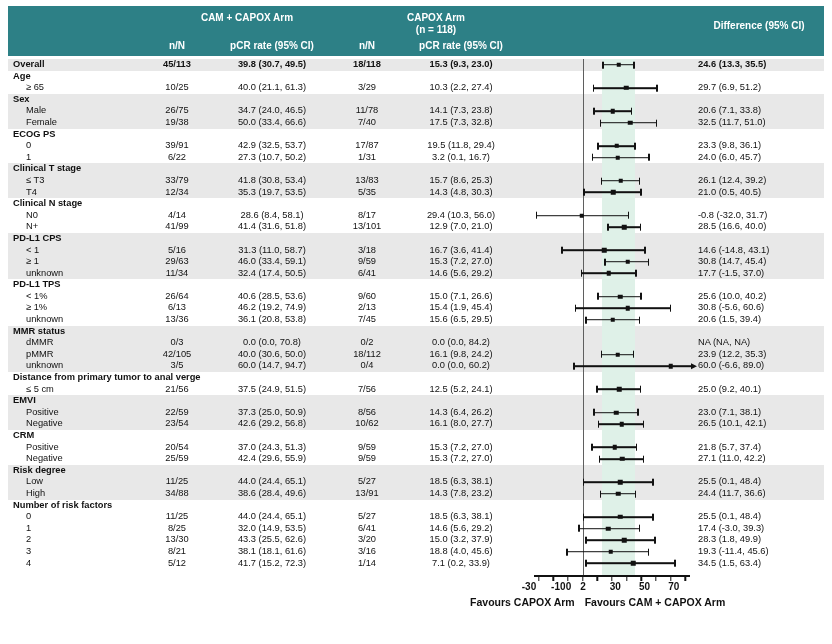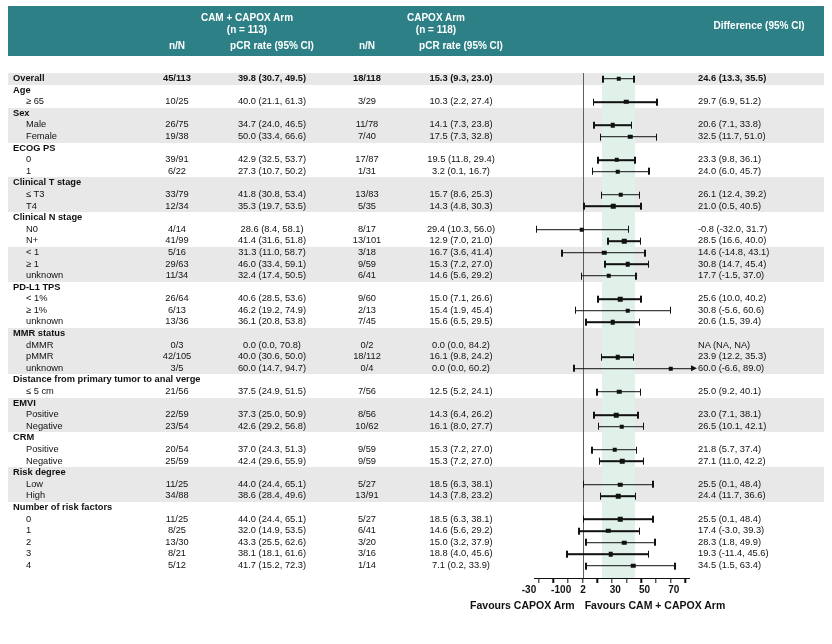--- a/index.html
+++ b/index.html
@@ -13,21 +13,21 @@
   .hdr{position:relative; height:50px; background:var(--header-bg); color:#fff; font-weight:bold;}
   .hdr .abs{position:absolute; text-align:center; font-size:10px; line-height:12px; white-space:nowrap;}
   .h-arm1{left:144px; width:190px; top:6px;}
   .h-arm2{left:334px; width:188px; top:6px;}
   .h-diff{left:686px; width:130px; top:14px; font-size:10.5px;}
   .h-nn1{left:144px; width:50px; top:34px;}
   .h-pcr1{left:194px; width:140px; top:34px;}
   .h-nn2{left:334px; width:50px; top:34px;}
   .h-pcr2{left:384px; width:138px; top:34px;}
   
-  .rows{margin-top:17px;}
+  .rows{margin-top:3px;}
   .row{display:grid; grid-template-columns:144px 50px 140px 50px 138px 164px 130px;
        height:11.6px; line-height:11.6px; font-size:9.3px; white-space:nowrap;}
   .row.shaded{background:var(--stripe);}
   .row.bold .c{font-weight:bold;}
   .c{overflow:visible;}
   .c.label{padding-left:5px;}
   .c.label.indent{padding-left:18px; font-weight:normal;}
   .c.label.grp{font-weight:bold;}
   .c.ctr{text-align:center;}
   .c.diff{padding-left:4px; text-align:left;}
@@ -49,21 +49,20 @@
   .bband{position:absolute; top:0; background:var(--band);}
   .bzero{position:absolute; top:0; width:1px; background:var(--zero);}
 </style>
 </head>
 <body>
 
 <div class="fig">
   <div class="hdr">
     <div class="abs h-arm1">
       <div>CAM + CAPOX Arm</div>
-      <div>(n = 113)</div>
     </div>
     <div class="abs h-arm2">
       <div>CAPOX Arm</div>
       <div>(n = 118)</div>
     </div>
     <div class="abs h-diff">Difference (95% CI)</div>
     <div class="abs h-nn1">n/N</div>
     <div class="abs h-pcr1">pCR rate (95% CI)</div>
     <div class="abs h-nn2">n/N</div>
     <div class="abs h-pcr2">pCR rate (95% CI)</div>
@@ -292,20 +291,32 @@
         <div class="c plot">
           <div class="band" style="left: 44.0179%; width: 19.8214%;"></div>
           <div class="zero" style="left: 32.1429%;"></div>
           <div class="ci" style="left: 46.9643%; width: 20.8929%;">
             <div class="cap capL"></div>
             <div class="cap capR"></div>
           </div>
           <div class="mk" style="left: 57.5893%;"></div>
         </div>
         <div class="c diff">28.5 (16.6, 40.0)</div>
+      </div>
+      <div class="row shaded">
+        <div class="c label grp">PD-L1 CPS</div>
+        <div class="c ctr"></div>
+        <div class="c ctr"></div>
+        <div class="c ctr"></div>
+        <div class="c ctr"></div>
+        <div class="c plot">
+          <div class="band" style="left: 44.0179%; width: 19.8214%;"></div>
+          <div class="zero" style="left: 32.1429%;"></div>
+        </div>
+        <div class="c diff"></div>
       </div>
       <div class="row shaded">
         <div class="c label indent">&lt; 1</div>
         <div class="c ctr">5/16</div>
         <div class="c ctr">31.3 (11.0, 58.7)</div>
         <div class="c ctr">3/18</div>
         <div class="c ctr">16.7 (3.6, 41.4)</div>
         <div class="c plot">
           <div class="band" style="left: 44.0179%; width: 19.8214%;"></div>
           <div class="zero" style="left: 32.1429%;"></div>

